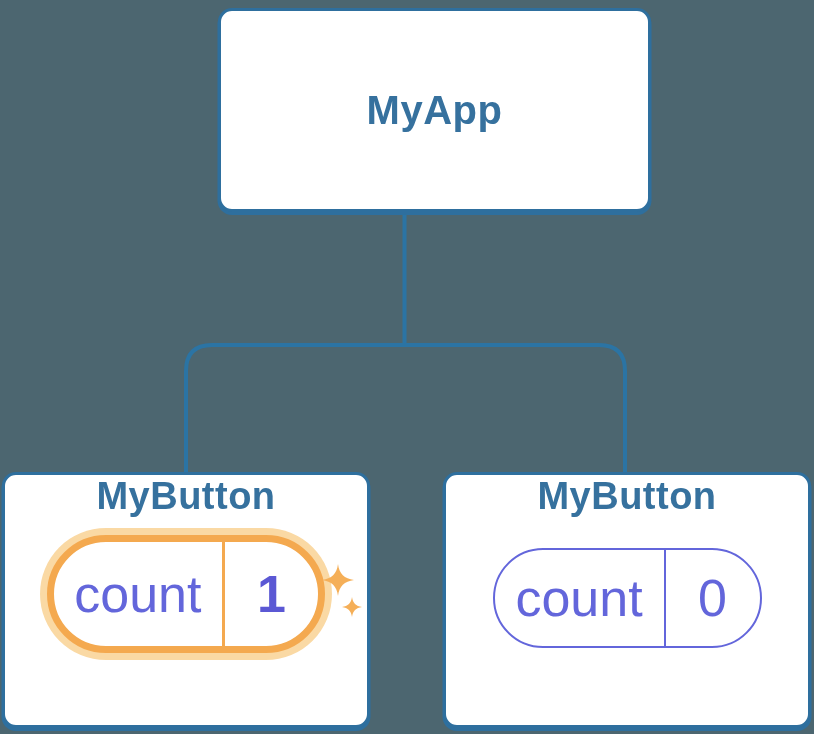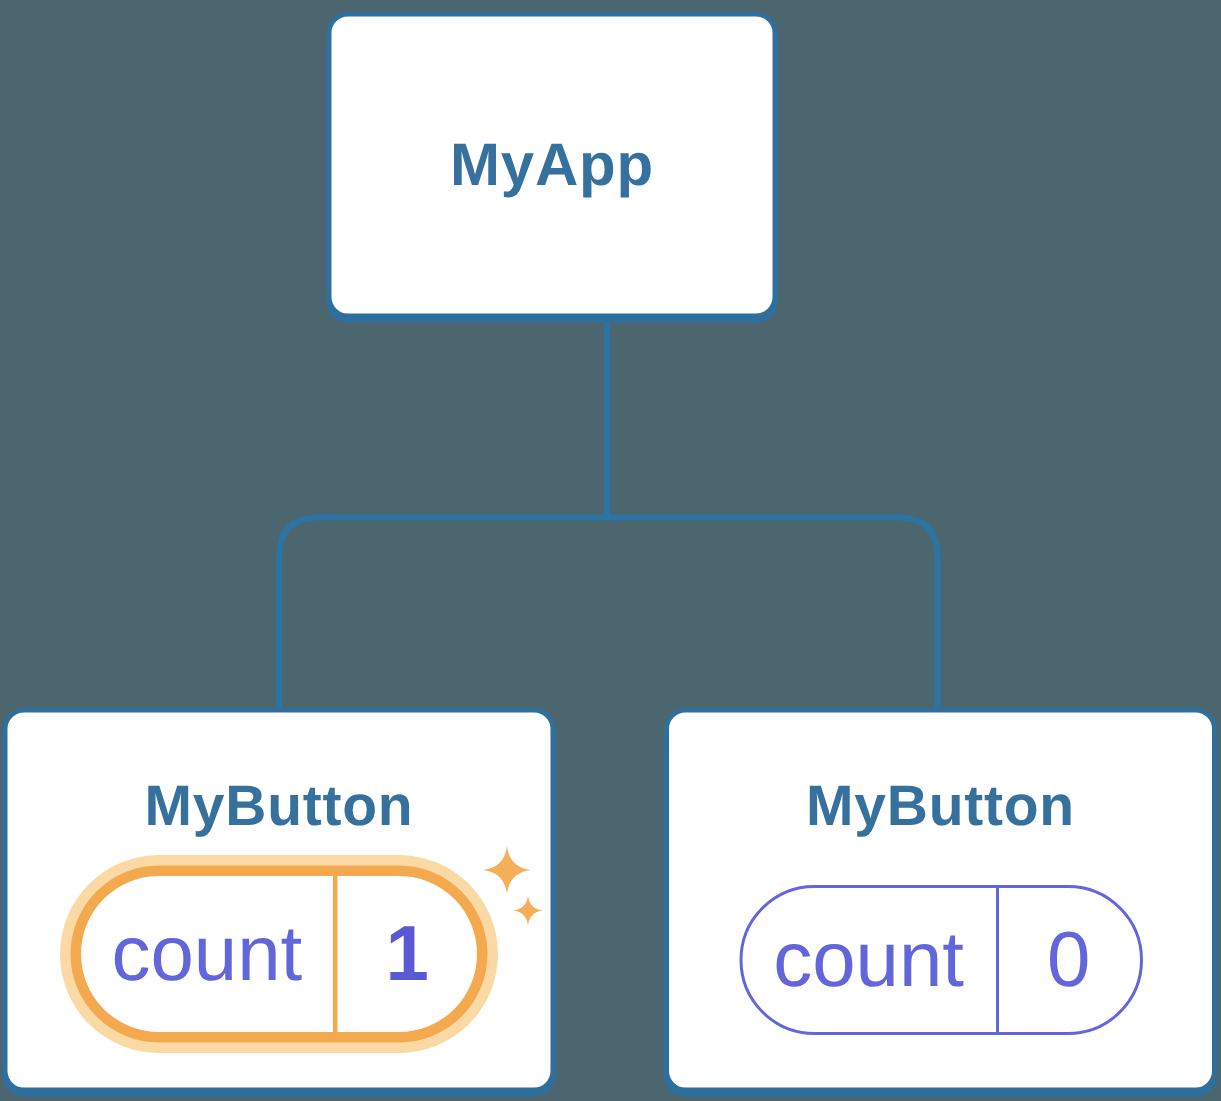--- a/index.html
+++ b/index.html
@@ -22,33 +22,33 @@
   .card{
     position:absolute;
     box-sizing:border-box;
     background:var(--card-background,#FFFFFF);
     border:3px solid var(--card-border-blue,#2E6F9E);
     border-radius:14px;
     box-shadow:0 2.5px 0 0.5px var(--card-border-blue,#2E6F9E);
     display:flex;flex-direction:column;align-items:center;
   }
 
-  .card.root{left:218px;top:8px;width:300px;height:204px;justify-content:center;}
+  .card.root{left:218px;top:8px;width:433px;height:204px;justify-content:center;}
   .card.child{top:472px;width:368px;height:256px;}
   .card.child.left{left:2px;}
   .card.child.right{left:443px;}
 
   .node-label{
     font-weight:700;
     letter-spacing:0.5px;
     color:var(--node-label-blue,#36719E);
     line-height:1.15;
   }
   .card.root .node-label{font-size:40px;}
-  .card.child .node-label{margin-top:42px;font-size:38px;}
+  .card.child .node-label{font-size:38px;}
 
   .pill{
     display:flex;align-items:stretch;
     box-sizing:border-box;
     background:var(--card-background,#FFFFFF);
   }
   .pill .cell{
     display:flex;align-items:center;justify-content:center;
     font-size:52px;
     color:var(--state-indigo,#6366DB);

